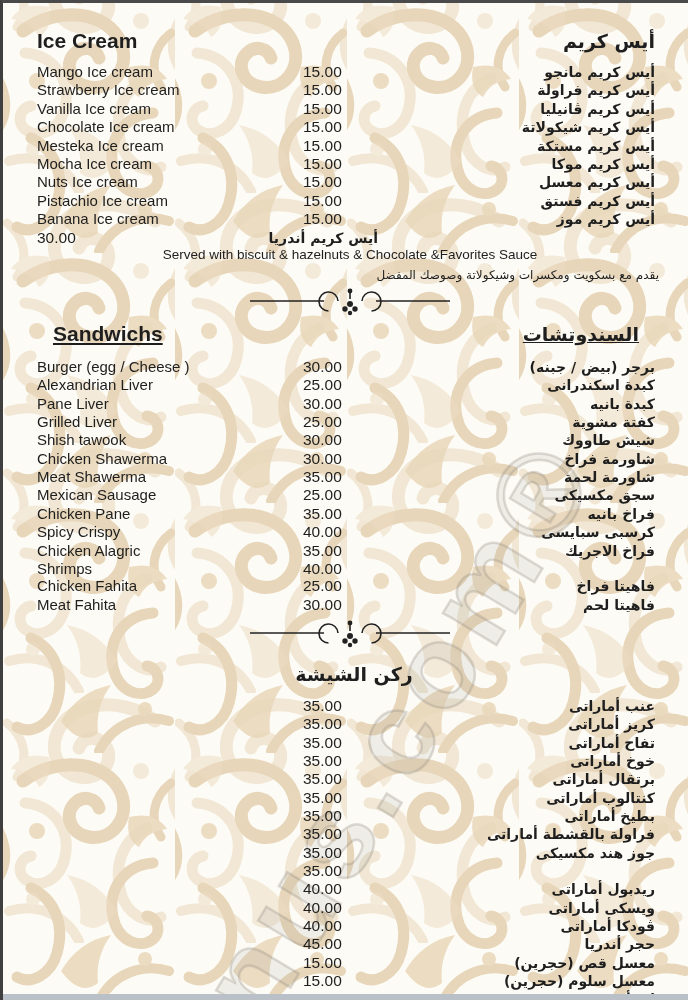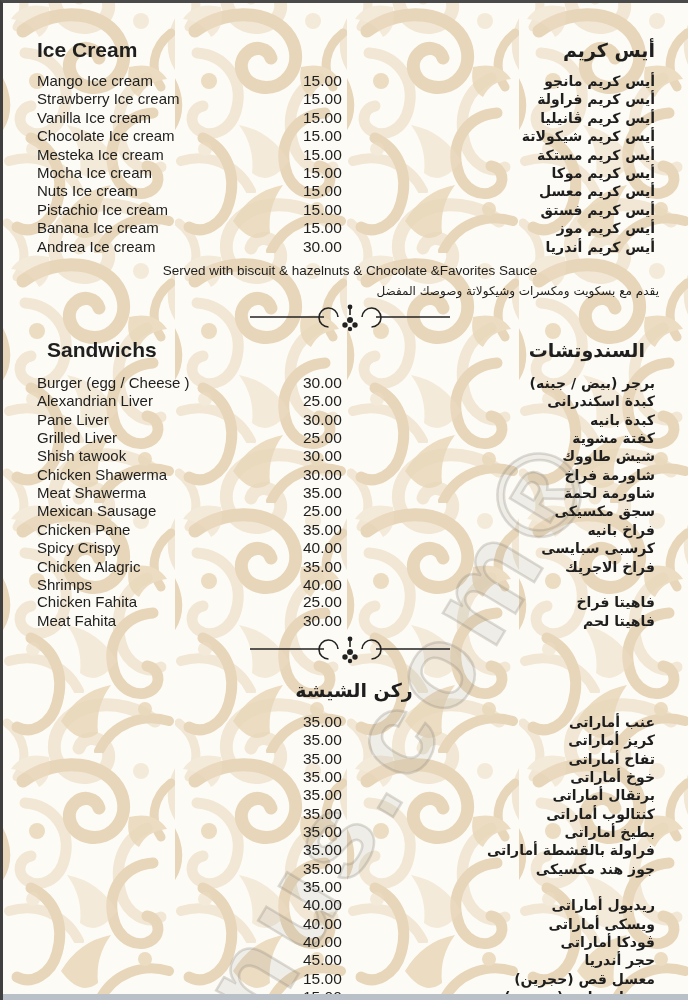--- a/index.html
+++ b/index.html
@@ -27,23 +27,23 @@
   }
   .content{position:absolute;left:0;top:0;width:688px;height:1000px;padding:23px 36px 0 34px;box-sizing:border-box;}
   .sec-head{display:flex;justify-content:space-between;align-items:baseline;}
   .sec-head .t-en{font-size:21px;font-weight:bold;margin:0;}
   .sec-head .t-ar{font-size:19px;font-weight:bold;margin:0;font-family:"DejaVu Sans",sans-serif;direction:rtl;}
   .rows{display:block;}
   .row{display:grid;grid-template-columns:266px 75px 1fr;align-items:baseline;}
   .row .en{font-size:15px;line-height:17.4px;white-space:nowrap;}
   .row .price{font-size:15.5px;line-height:17.4px;}
   .row .ar{font-size:14px;line-height:17.4px;font-family:"DejaVu Sans",sans-serif;font-weight:bold;direction:rtl;text-align:right;white-space:nowrap;}
-  .ice-head{margin:12px 0 10px;}
-  .sand-head{margin:0 10px 12px;}
-  .note-en{font-size:13.5px;text-align:center;margin:7px 0 0;transform:translateX(4px);}
+  .ice-head{margin:3px 0 10px;}
+  .sand-head{margin:0 16px 12px;text-decoration:underline;}
+  .note-en{font-size:13.5px;text-align:center;margin:0 0 0;transform:translateX(4px);}
   .note-ar{font-size:12px;text-align:right;margin:6px 0 0;font-family:"DejaVu Sans",sans-serif;transform:translateX(4px);}
   .divider{text-align:center;margin:3px 0 5px;transform:translateX(4px);}
   .divider svg{display:inline-block;vertical-align:middle;}
   .shisha-head{font-size:19px;font-weight:bold;text-align:center;font-family:"DejaVu Sans",sans-serif;direction:rtl;margin:14px 0 12px;transform:translateX(8px);}
   .shisha .row .en{visibility:hidden;}
   .shisha .row .price,.shisha .row .ar{line-height:18.35px;}
   .sand .row .price, .sand .row .en, .sand .row .ar{line-height:17.35px;}
 </style>
 </head>
 <body>
@@ -132,21 +132,20 @@
             <span class="ar">أيس كريم فستق</span>
           </div>
 
           <div class="row">
             <span class="en">Banana Ice cream</span>
             <span class="price">15.00</span>
             <span class="ar">أيس كريم موز</span>
           </div>
 
           <div class="row">
-            <span class="en">Andrea Ice cream</span>
             <span class="price">30.00</span>
             <span class="ar">أيس كريم أندريا</span>
           </div>
         </div>
       <div class="note-en">Served with biscuit &amp; hazelnuts &amp; Chocolate &amp;Favorites Sauce</div>
       <div class="note-ar">يقدم مع بسكويت ومكسرات وشيكولاتة وصوصك المفضل</div>
     </section>
 
     <div class="divider">
       <svg width="200" height="32" viewBox="0 0 200 32">

